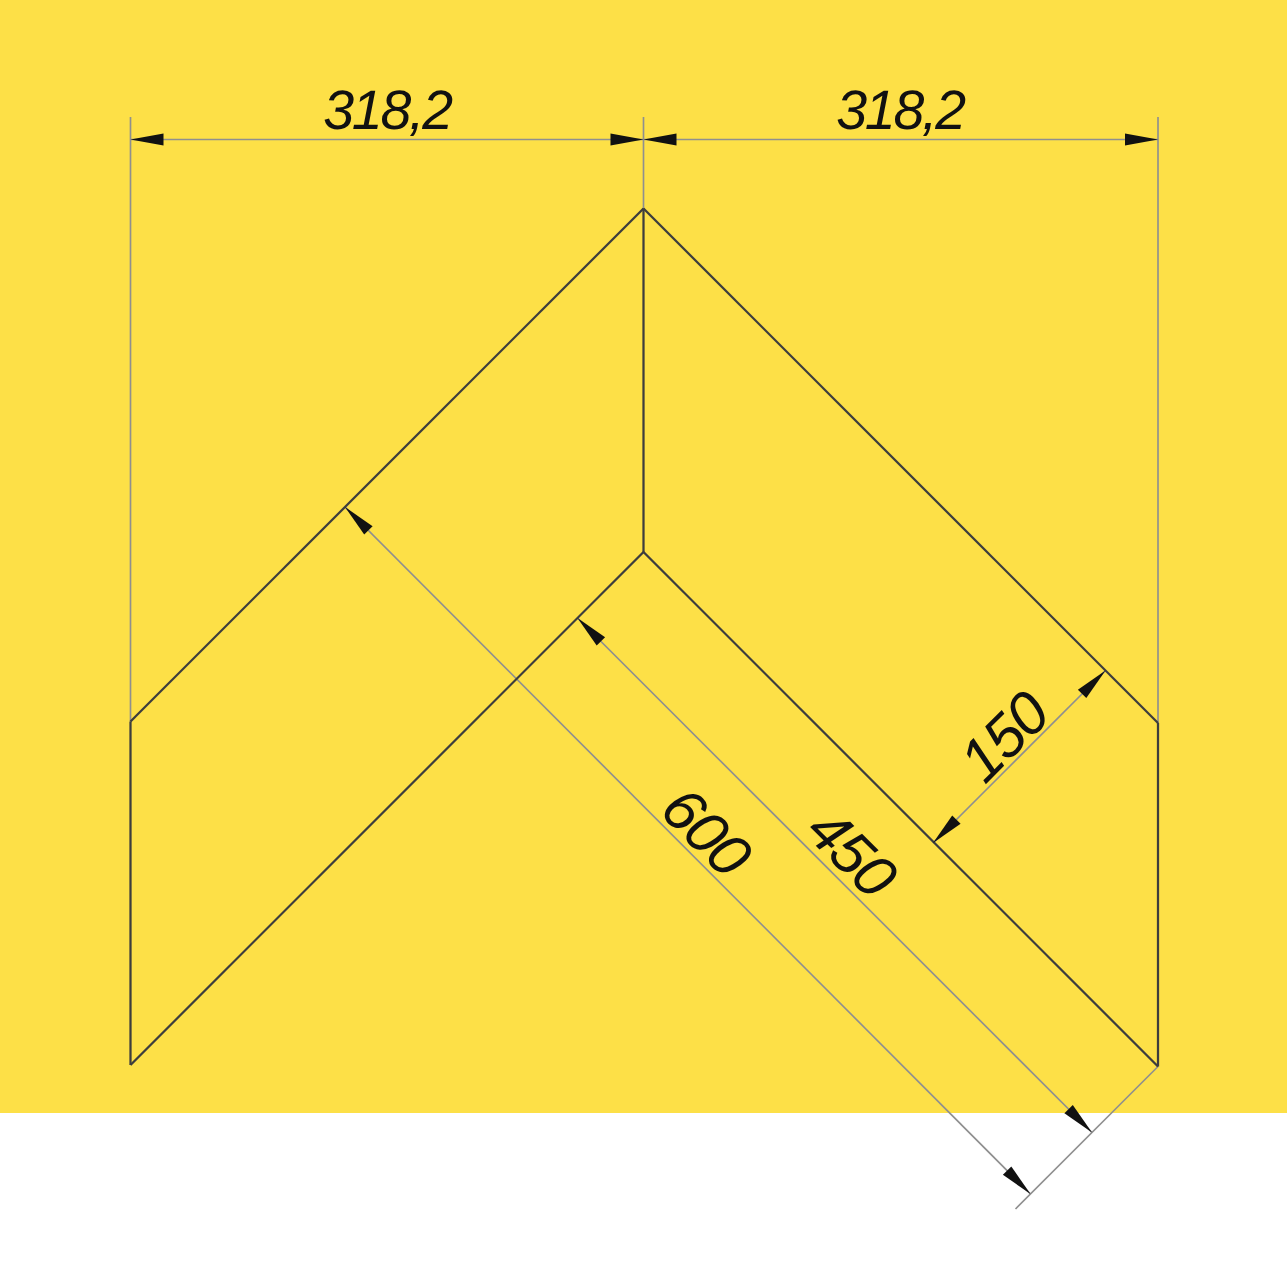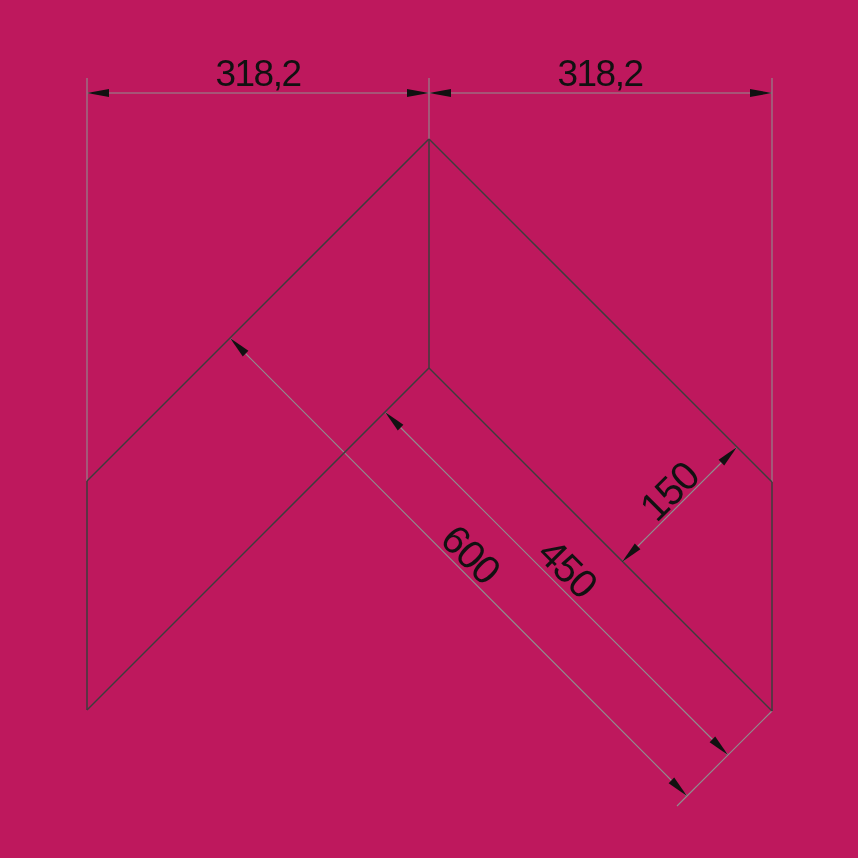--- a/index.html
+++ b/index.html
@@ -1,16 +1,16 @@
 <!DOCTYPE html>
 <html><head>
 <meta charset="utf-8">
 <style>
   html,body{margin:0;padding:0;background:#fff;width:858px;height:858px;overflow:hidden;}
-  .canvas-wrap{width:858px;height:858px;background:#be185d;position:relative;}
+  .canvas-wrap{width:858px;height:742px;background:#fde047;position:relative;font-style:italic;}
   svg{display:block;}
   .edge{stroke:#3d3d3d;stroke-width:1.5;fill:none;}
   .thin{stroke:#8f8f8f;stroke-width:1.1;fill:none;}
   .arrow{fill:#111111;stroke:none;}
   .dim-text{font-family:"Liberation Sans",sans-serif;font-size:37px;letter-spacing:-1.5px;fill:#111111;}
   .dim-text-diag{font-family:"Liberation Sans",sans-serif;font-size:40px;letter-spacing:-1px;fill:#111111;}
 </style>
 </head>
 <body>
 

